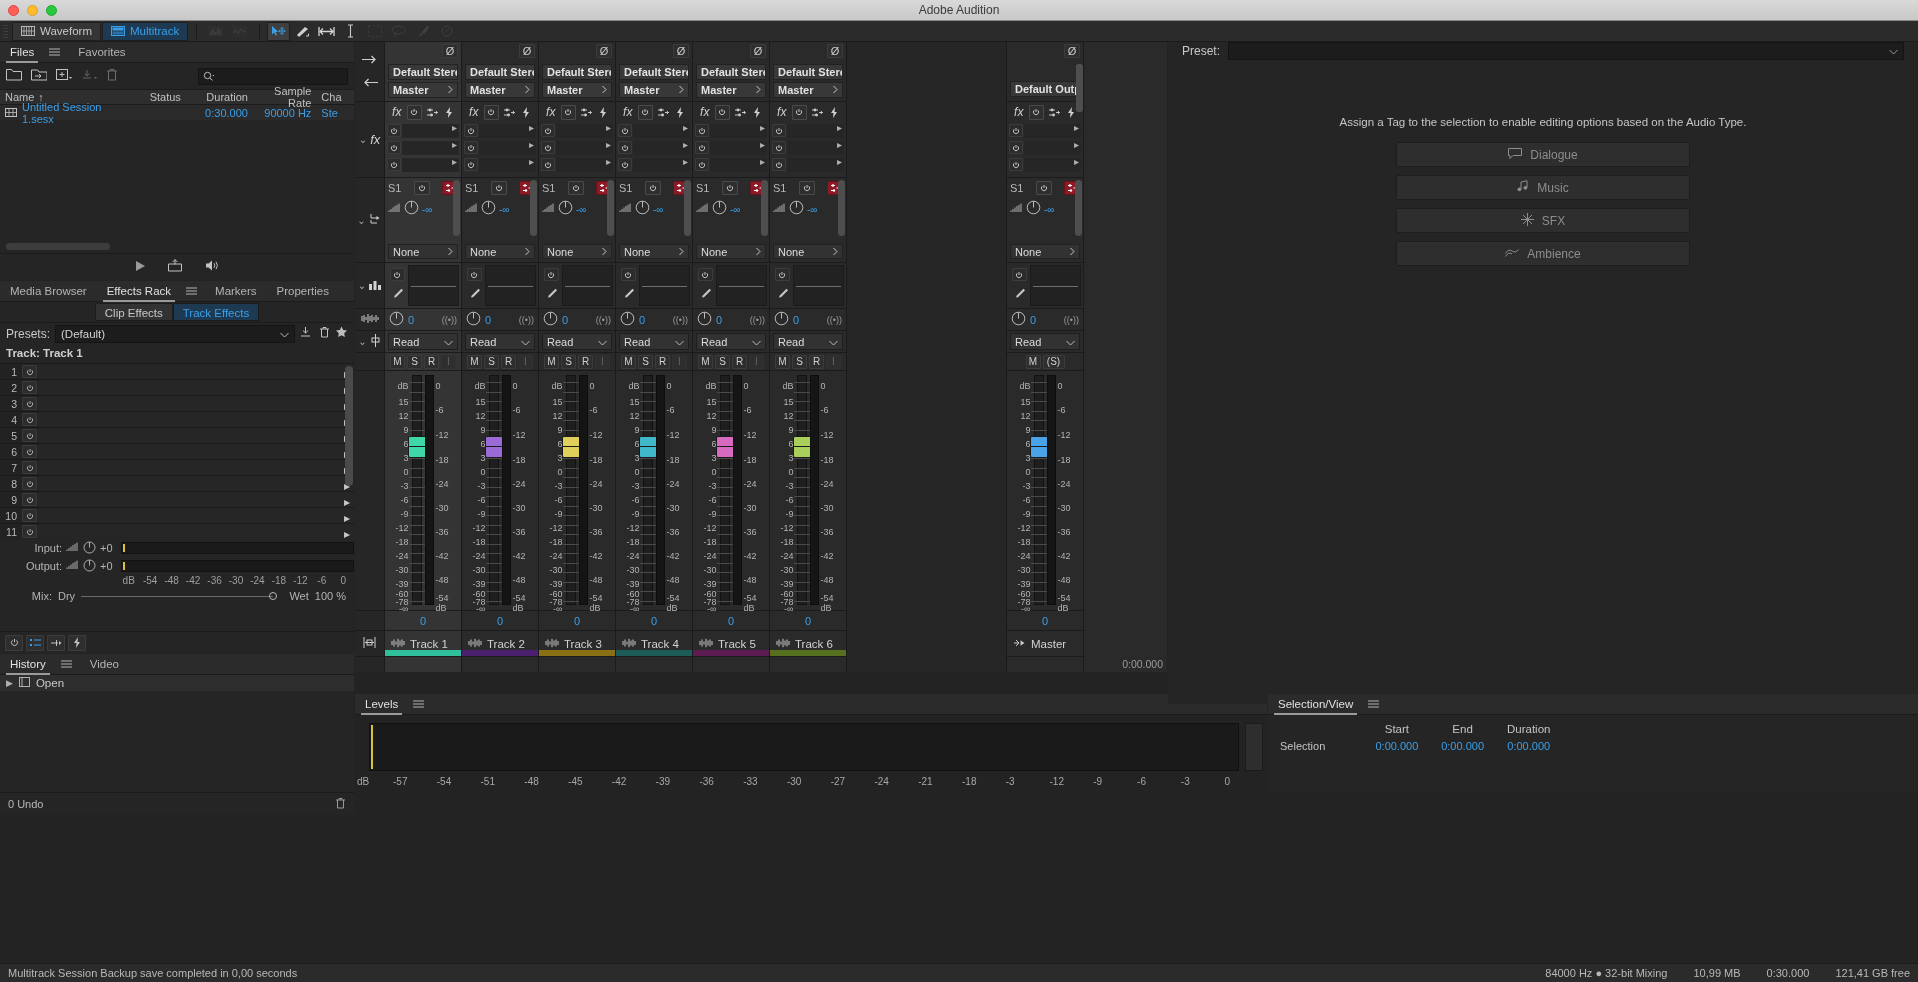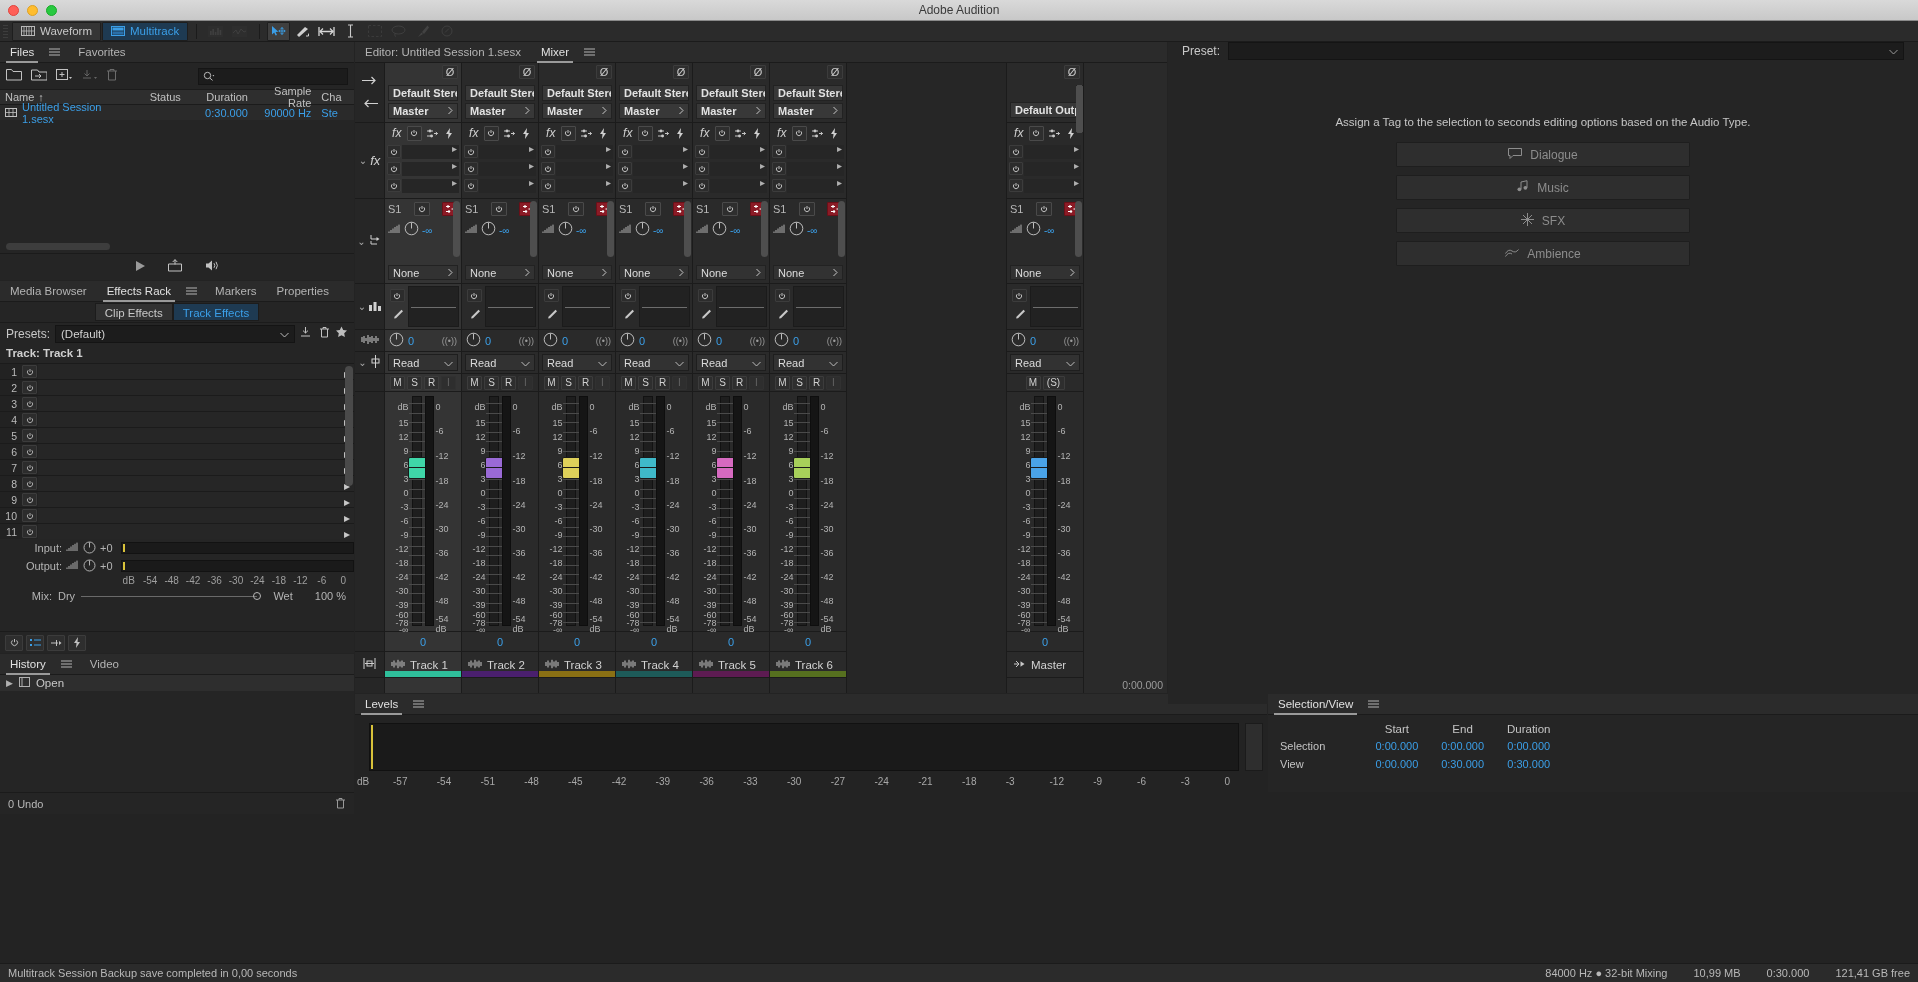--- a/index.html
+++ b/index.html
@@ -704,21 +704,21 @@
       <span>-6</span>
       <span>0</span>
     </div>
     <div class="mix-row">
       <span style="width:44px;text-align:right">Mix:</span>
       <span>Dry</span>
       <div class="mix-track">
         <span style="position:absolute;right:-4px;top:-4px;width:8px;height:8px;border:1px solid #b6b6b6;border-radius:50%"></span>
       </div>
       <span style="margin-left:10px">Wet</span>
-      <span style="margin-left:16px">100 %</span>
+      <span style="margin-left:0">100 %</span>
     </div>
     <div class="fx-footer">
       <div class="b">
           <svg width="9" height="9" viewBox="0 0 9 9">
             <path d="M4.5 1v3.2" stroke="#c0c0c0"></path>
             <path d="M2.4 2.4a3 3 0 1 0 4.2 0" fill="none" stroke="#c0c0c0"></path>
           </svg>
         </div>
       <div class="b">
           <svg width="11" height="9" viewBox="0 0 11 9">
@@ -761,29 +761,20 @@
     </div>
     <div class="hist-foot">
       <span>0 Undo</span>
       <span><svg width="11" height="12" viewBox="0 0 11 12">
             <path d="M1 3h9M4 3V1.5h3V3M2.5 3v8h6V3" fill="none" stroke="#9a9a9a"></path>
           </svg></span>
     </div>
   </div>
 
   <div class="panel" id="mixer-panel">
-    <div class="mixer-tabs">
-      <div class="ptab">Editor: Untitled Session 1.sesx</div>
-      <div class="ptab active">Mixer</div>
-      <div class="hamb">
-        <svg width="11" height="8" viewBox="0 0 11 8">
-            <path d="M0 1h11M0 4h11M0 7h11" stroke="#b4b4b4"></path>
-          </svg>
-      </div>
-    </div>
     <div class="mixer-body">
 
       <div class="gutter">
         <div class="gut-cell" style="height:60px">
           <div style="display:flex;flex-direction:column;gap:9px;align-items:center">
             <span><svg width="16" height="9" viewBox="0 0 16 9">
                   <path d="M0 4.5h13M9.5 1l3.5 3.5L9.5 8" stroke="#d0d0d0" fill="none" stroke-width="1.2"></path>
                 </svg></span>
             <span><svg width="16" height="9" viewBox="0 0 16 9">
                   <path d="M16 4.5H3M6.5 1L3 4.5 6.5 8" stroke="#d0d0d0" fill="none" stroke-width="1.2"></path>
@@ -2382,21 +2373,21 @@
       <span>Preset:</span>
       <div class="es-preset-sel">
         <span></span>
         <span style="margin-left:6px">
           <svg width="9" height="6" viewBox="0 0 9 6">
               <path d="M0.5 1L4.5 5L8.5 1" fill="none" stroke="#999"></path>
             </svg>
         </span>
       </div>
     </div>
-    <div class="es-hint">Assign a Tag to the selection to seconds editing options based on the Audio Type.</div>
+    <div class="es-hint">Assign a Tag to the selection to enable editing options based on the Audio Type.</div>
     <div class="es-types">
       <div class="es-type">
         <span><svg width="14" height="11" viewBox="0 0 14 11">
               <path d="M0.5 0.5h13v7H5L2 10.5V7.5H0.5z" fill="none" stroke="#8d8d8d"></path>
             </svg></span>
         <span>Dialogue</span>
       </div>
       <div class="es-type">
         <span><svg width="12" height="12" viewBox="0 0 12 12">
               <path d="M4 9V2l6-1.3v7" stroke="#8d8d8d" fill="none"></path>
@@ -2442,27 +2433,20 @@
           </tr>
         </thead>
         <tbody>
           <tr>
             <td class="lbl">Selection</td>
             <td>0:00.000</td>
             <td>0:00.000</td>
             <td>0:00.000</td>
             <td></td>
           </tr>
-          <tr>
-            <td class="lbl">View</td>
-            <td>0:00.000</td>
-            <td>0:30.000</td>
-            <td>0:30.000</td>
-            <td></td>
-          </tr>
         </tbody>
       </table>
     </div>
   </div>
 
   <div class="statusbar">
     <span>Multitrack Session Backup save completed in 0,00 seconds</span>
     <div class="status-right">
       <span>84000 Hz ● 32-bit Mixing</span>
       <span>10,99 MB</span>

